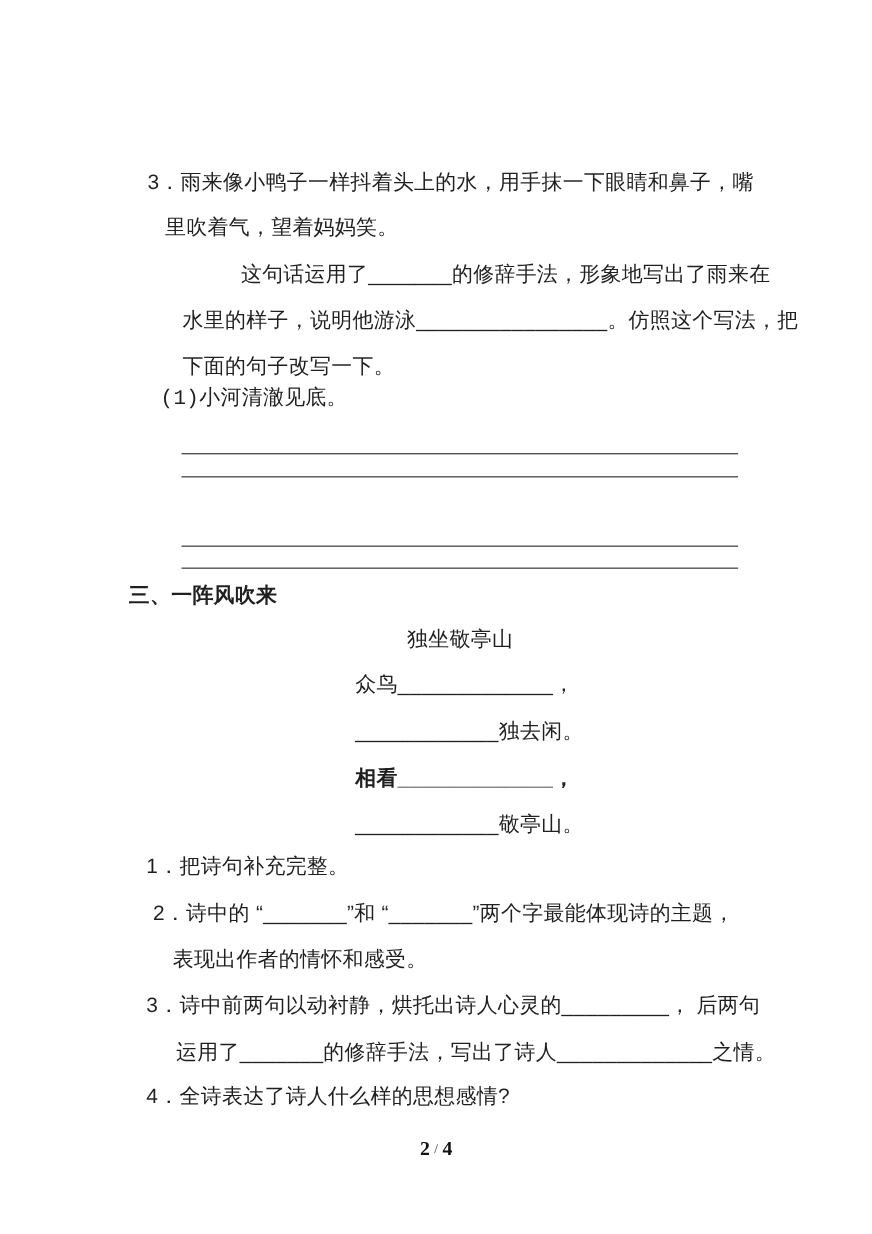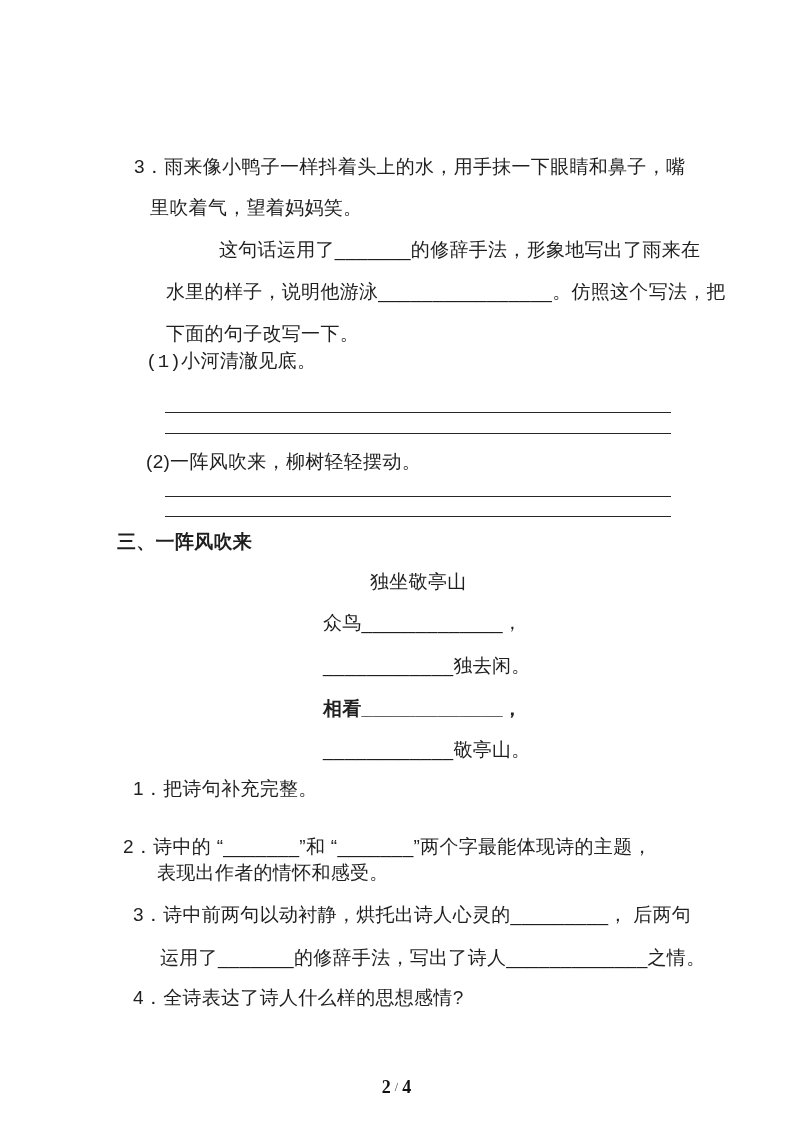--- a/index.html
+++ b/index.html
@@ -36,21 +36,20 @@
   .footer {
     position: absolute;
     top: 1034px;
     left: 0;
     width: 100%;
     text-align: center;
     font-family: "Liberation Serif", "DejaVu Serif", serif;
     font-weight: bold;
     font-size: 18px;
     color: #111111;
-    margin-top: 43px;
   }
   .footer .sep {
     font-weight: normal;
     font-size: 12px;
     padding: 0 4px;
     position: relative;
     top: -2px;
     color: #333333;
   }
 </style>
@@ -68,40 +67,39 @@
 
   <div class="line" style="left:166px; top:321px;">下面的句子改写一下。</div>
 
   <div class="line" style="left:166px; top:279px;">水里的样子，说明他游泳________________。仿照这个写法，把</div>
 
   <div class="line" style="left:146px; top:349px;font-family:Liberation Mono, monospace;">(1)小河清澈见底。</div>
 
   <div class="answer-rule" style="top:412px;"></div>
   <div class="answer-rule" style="top:433px;"></div>
 
-  <div class="line" style="left:146px; top:449px;">(2)一阵风吹来，柳树轻轻摆动。</div>
 
   <div class="answer-rule" style="top:496px;"></div>
   <div class="answer-rule" style="top:516px;"></div>
 
   <div class="line bold" style="left:117px; top:529px;">三、一阵风吹来</div>
 
   <div class="line" style="left:370px; top:569px;">独坐敬亭山</div>
 
   <div class="line" style="left:323px; top:610px;">众鸟_____________，</div>
 
   <div class="line" style="left:323px; top:653px;">____________独去闲。</div>
 
   <div class="line" style="left:323px; top:696px;font-weight:bold;">相看_____________，</div>
 
   <div class="line" style="left:323px; top:737px;">____________敬亭山。</div>
 
   <div class="line" style="left:133px; top:776px;">1．把诗句补充完整。</div>
 
-  <div class="line" style="left:123px; top:818px;margin-top:16px;">2．诗中的 “_______”和 “_______”两个字最能体现诗的主题，</div>
+  <div class="line" style="left:139px; top:818px;">2．诗中的 “_______”和 “_______”两个字最能体现诗的主题，</div>
 
   <div class="line" style="left:157px; top:860px;">表现出作者的情怀和感受。</div>
 
   <div class="line" style="left:133px; top:902px;">3．诗中前两句以动衬静，烘托出诗人心灵的_________， 后两句</div>
 
   <div class="line" style="left:160px; top:945px;">运用了_______的修辞手法，写出了诗人_____________之情。</div>
 
   <div class="line" style="left:133px; top:985px;">4．全诗表达了诗人什么样的思想感情?</div>
 
   <div class="footer">

